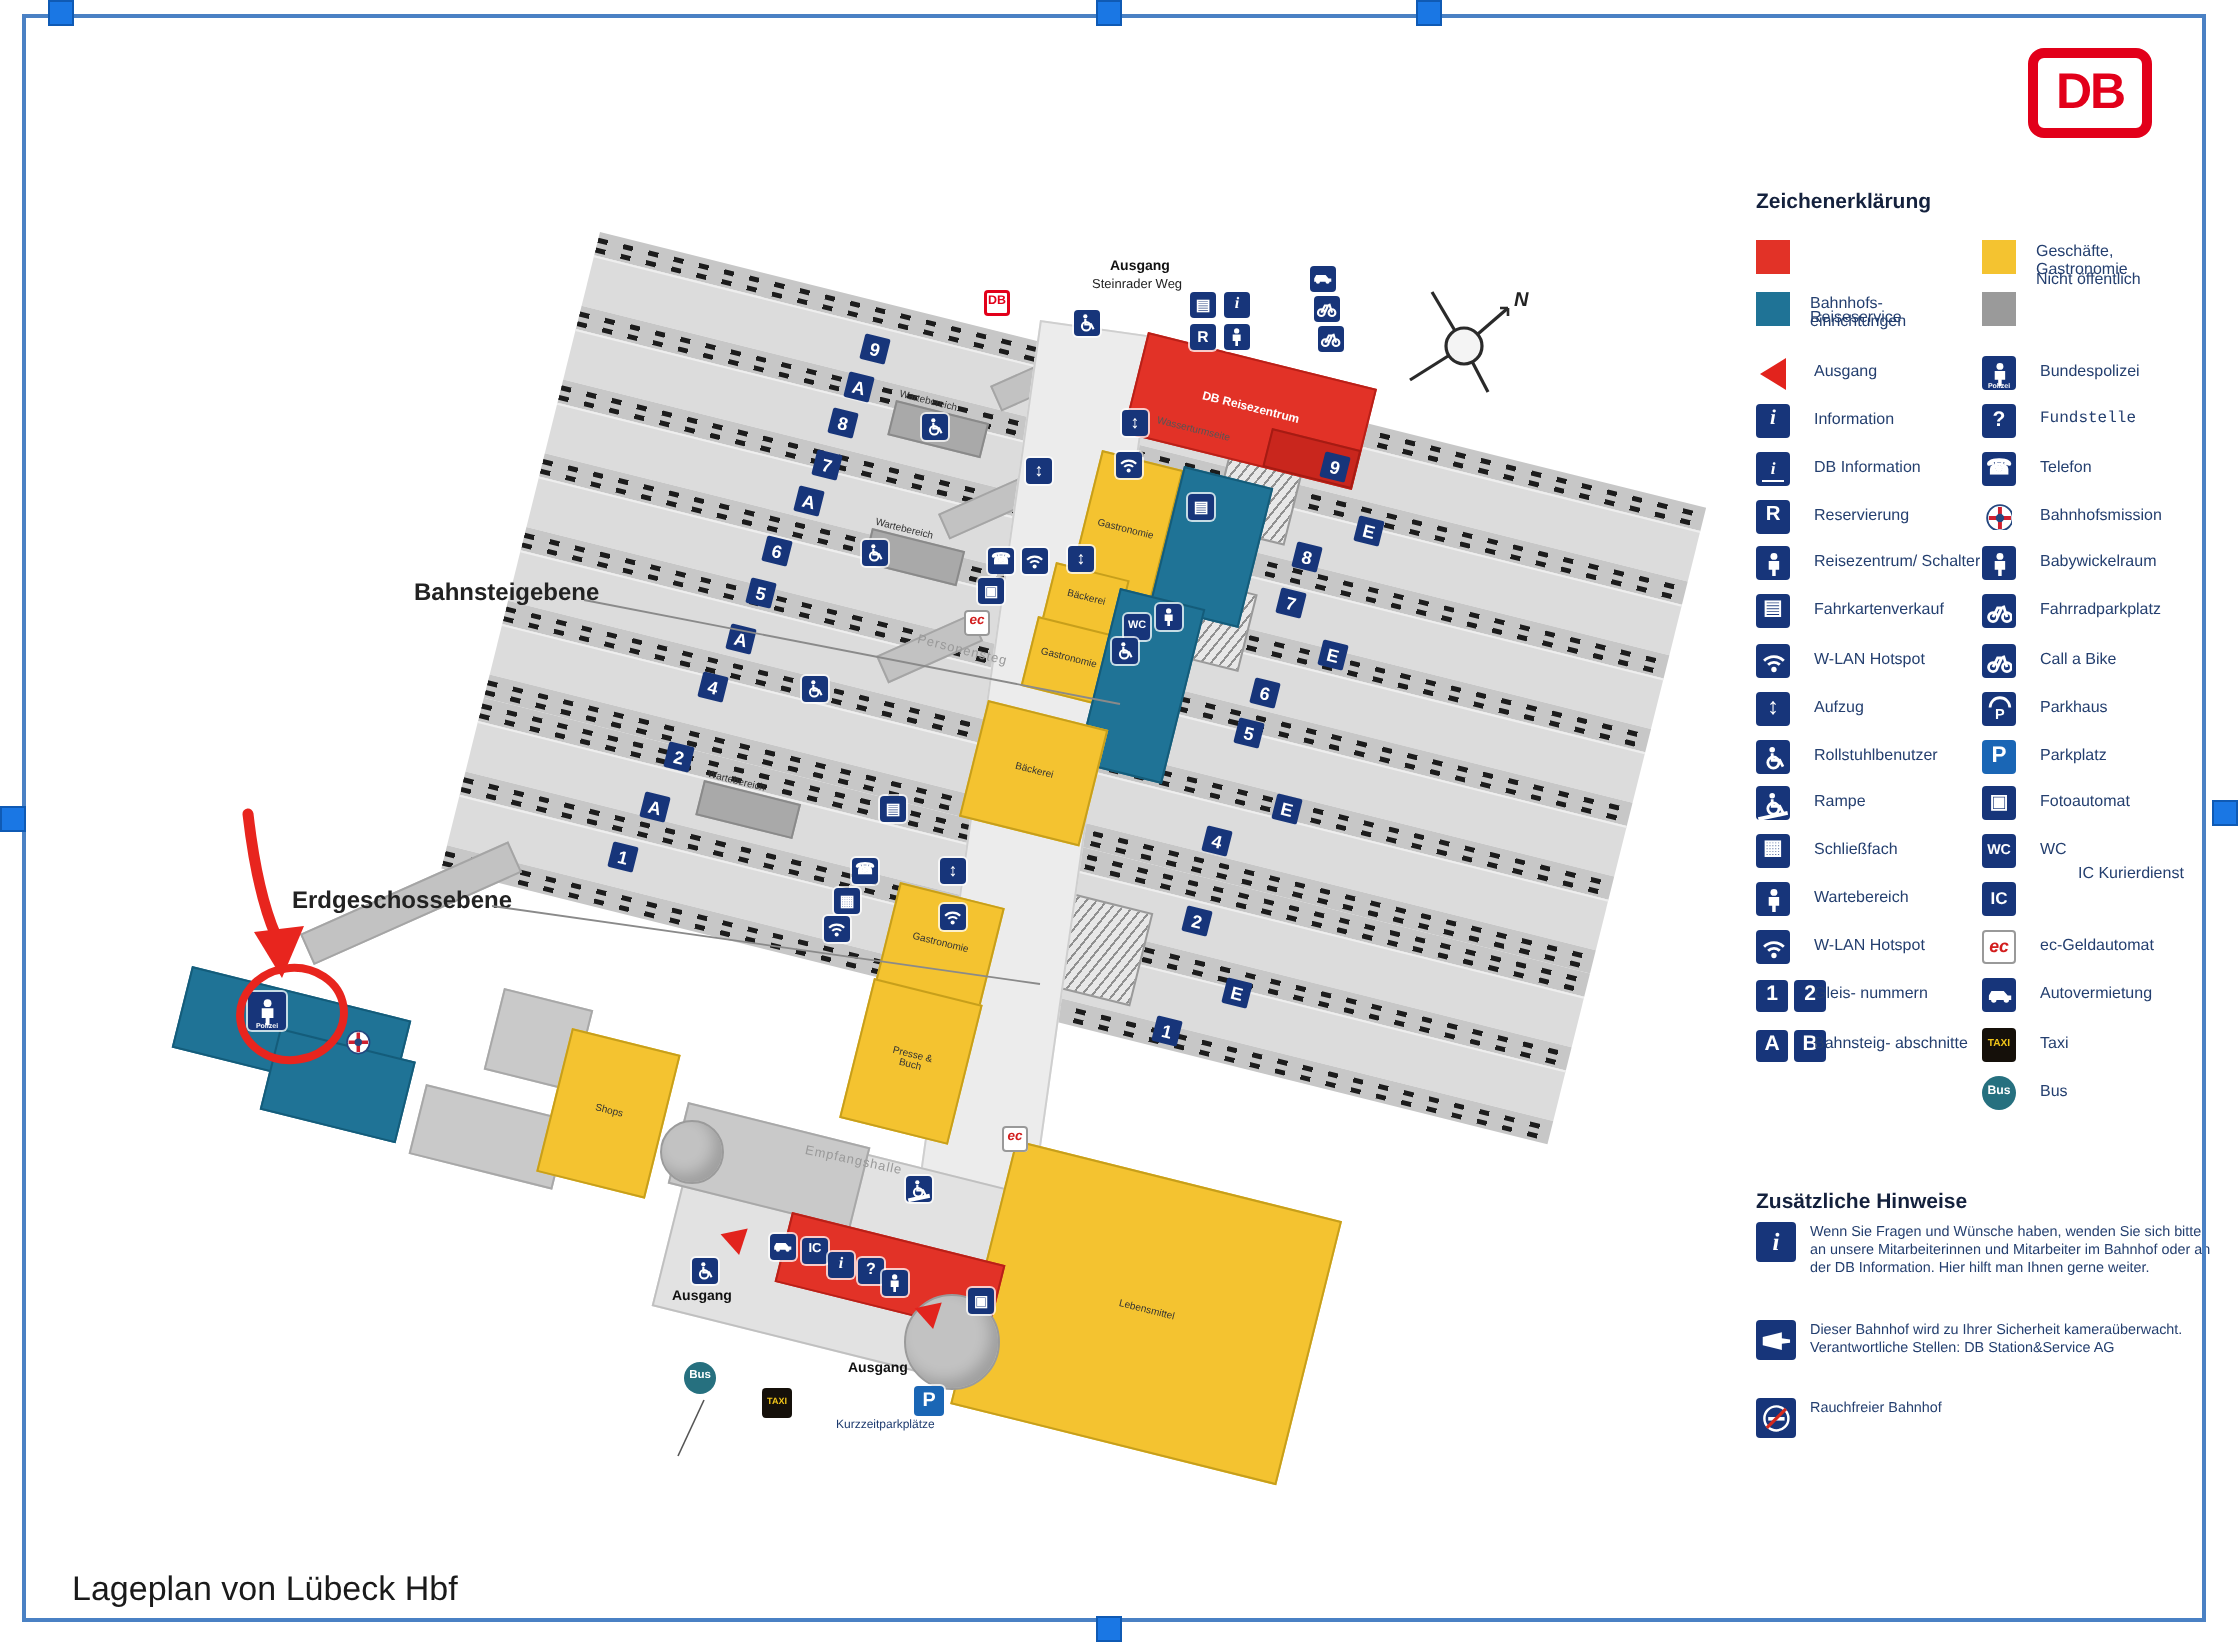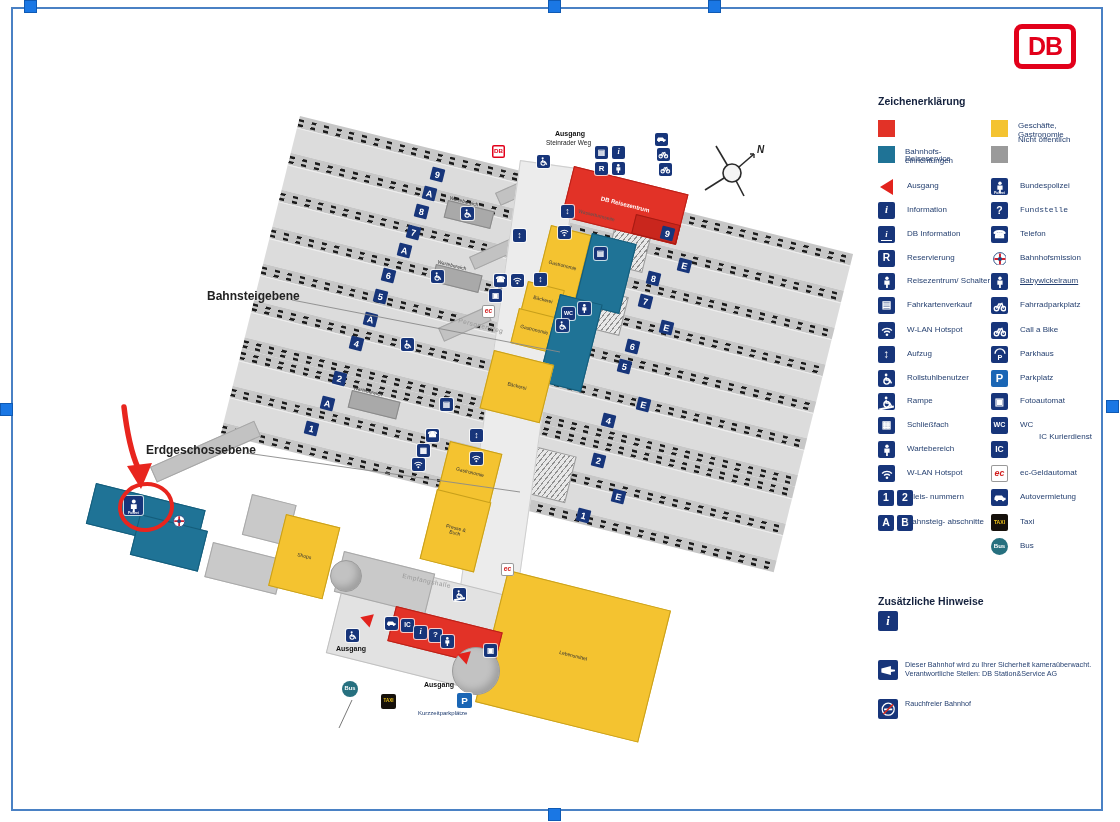--- a/index.html
+++ b/index.html
@@ -56,20 +56,21 @@
   svg.overlay{position:absolute;left:0;top:0;pointer-events:none;}
 </style>
 </head>
 <body>
 
 <div class="page">
 
   <div class="db-logo">
       <span>DB</span>
     </div>
+  <div class="caption">Lageplan von Lübeck Hbf</div>
 
   <div class="map" id="map">
     <div id="tracks">
         <div class="trT"></div>
         <div class="trP"></div>
         <div class="trT"></div>
         <div class="trP"></div>
         <div class="trT"></div>
         <div class="trP"></div>
         <div class="trT"></div>
@@ -419,21 +420,21 @@
           <path d="M7.5 9.5h9V17h-3v5.5h-3V17h-3z"></path>
         </svg>
       </span>
       <span class="llab" style="position: absolute; left: 31px; top: 181px;">Reisezentrum/ Schalter</span>
       <span class="picto lic" style="height: 17px; width: 17px; position: absolute; left: 115px; top: 178px;">
         <svg viewBox="0 0 24 24" fill="#fff">
           <circle cx="12" cy="5.5" r="3"></circle>
           <path d="M7.5 9.5h9V17h-3v5.5h-3V17h-3z"></path>
         </svg>
       </span>
-      <span class="llab" style="position: absolute; left: 144px; top: 181px; text-decoration: underline;">Babywickelraum</span>
+      <span class="llab" style="position: absolute; left: 144px; top: 181px;">Babywickelraum</span>
       <span class="picto lic" style="height: 17px; width: 17px; font-size: 10.2px; position: absolute; left: 2px; top: 202px;">▤</span>
       <span class="llab" style="position: absolute; left: 31px; top: 205px;">Fahrkartenverkauf</span>
       <span class="picto lic" style="height: 17px; width: 17px; position: absolute; left: 115px; top: 202px;">
         <svg viewBox="0 0 24 24">
           <circle cx="6" cy="16.5" r="3.8" class="st"></circle>
           <circle cx="18" cy="16.5" r="3.8" class="st"></circle>
           <path d="M6 16.5 10 8.5h4.5M10 16.5l3.5-8M15 6.5l3 10" class="st"></path>
         </svg>
       </span>
       <span class="llab" style="position: absolute; left: 144px; top: 205px;">Fahrradparkplatz</span>
@@ -522,20 +523,21 @@
       <span class="picto lic" style="height: 17px; width: auto; background: none; box-shadow: none; gap: 3px; position: absolute; left: 2px; top: 419px;">
         <span class="picto" style="position: relative; height: 16px; width: 16px; font-size: 10.54px;">A</span>
         <span class="picto" style="position: relative; height: 16px; width: 16px; font-size: 10.54px;">B</span>
       </span>
       <span class="llab" style="position: absolute; left: 31px; top: 422px;">Bahnsteig- abschnitte</span>
       <span class="picto lic" style="height: 17px; width: 17px; font-size: 5.1px; background: rgb(21, 16, 10); color: rgb(240, 196, 25); position: absolute; left: 115px; top: 419px;">TAXI</span>
       <span class="llab" style="position: absolute; left: 144px; top: 422px;">Taxi</span>
       <span class="picto lic" style="height: 17px; width: 17px; font-size: 6.12px; background: rgb(38, 112, 127); border-radius: 50%; position: absolute; left: 115px; top: 443px;">Bus</span>
       <span class="llab" style="position: absolute; left: 144px; top: 446px;">Bus</span>
       <span class="picto" style="height: 20px; width: 20px; font-size: 12.4px; font-family: &quot;Liberation Serif&quot;, serif; font-style: italic; position: absolute; left: 2px; top: 516px;">i</span>
+      <div class="ntext" style="position: absolute; left: 29px; top: 516px;">Wenn Sie Fragen und Wünsche haben, wenden Sie sich bitte an unsere Mitarbeiterinnen und Mitarbeiter im Bahnhof oder an der DB Information. Hier hilft man Ihnen gerne weiter.</div>
       <span class="picto" style="height: 20px; width: 20px; position: absolute; left: 2px; top: 565px;">
         <svg viewBox="0 0 24 24" fill="#fff">
           <path d="M2 9.5 16 6v4.5l6 .8v2.4l-6 .8V19L2 15.5z"></path>
         </svg>
       </span>
       <div class="ntext" style="position: absolute; left: 29px; top: 565px;">Dieser Bahnhof wird zu Ihrer Sicherheit kameraüberwacht. Verantwortliche Stellen: DB Station&amp;Service AG</div>
       <span class="picto" style="height: 20px; width: 20px; position: absolute; left: 2px; top: 604px;">
         <svg viewBox="0 0 24 24">
           <circle cx="12" cy="12" r="8.8" fill="none" stroke="#fff" stroke-width="1.8"></circle>
           <rect x="6" y="11" width="12" height="2.6" fill="#fff"></rect>

